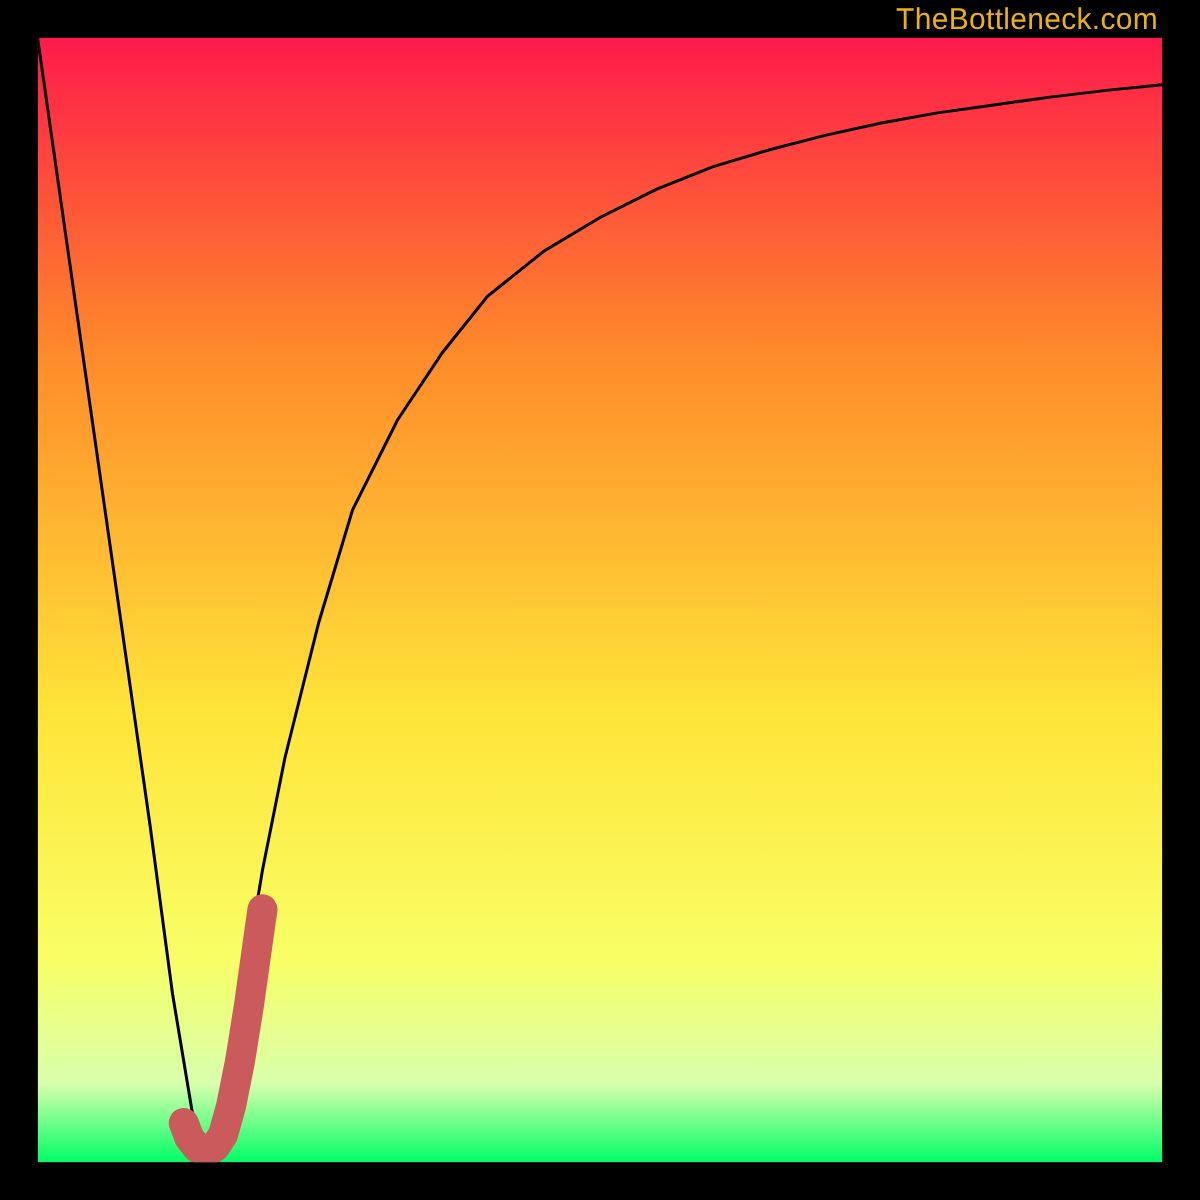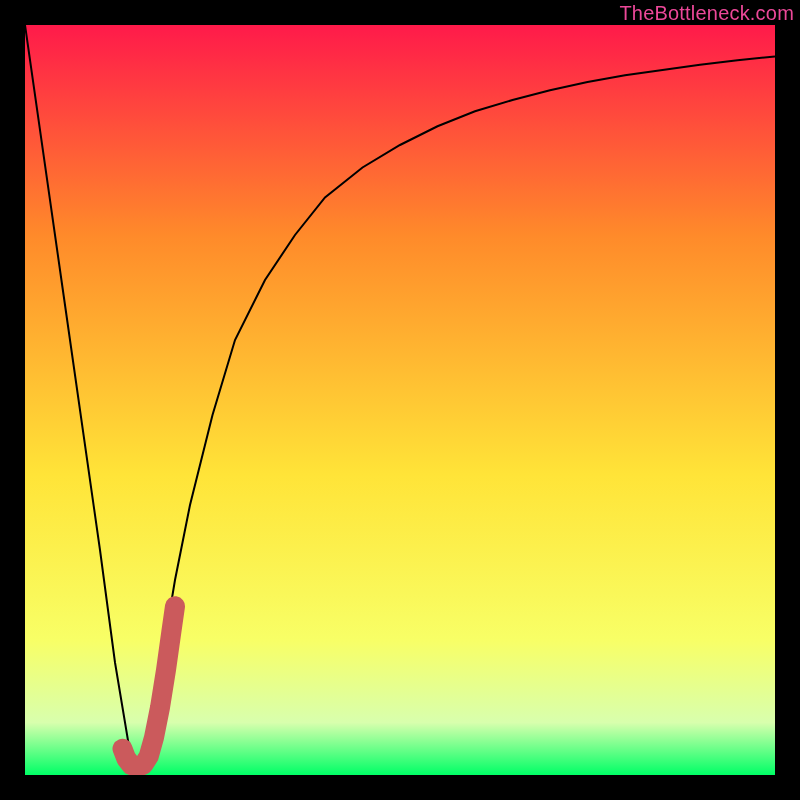--- a/index.html
+++ b/index.html
@@ -37,22 +37,22 @@
   svg.curves {
     position: absolute;
     left: 0;
     top: 0;
     width: 100%;
     height: 100%;
   }
   .watermark {
     position: absolute;
     top: 2px;
-    right: 6px;
-    color: #ec4899;
+    right: 28px;
+    color: #eab308;
     font-size: 20px;
     font-weight: 500;
     letter-spacing: 0.2px;
   }
 </style>
 </head>
 <body>
 
 <div class="frame">
   <div class="plot">

